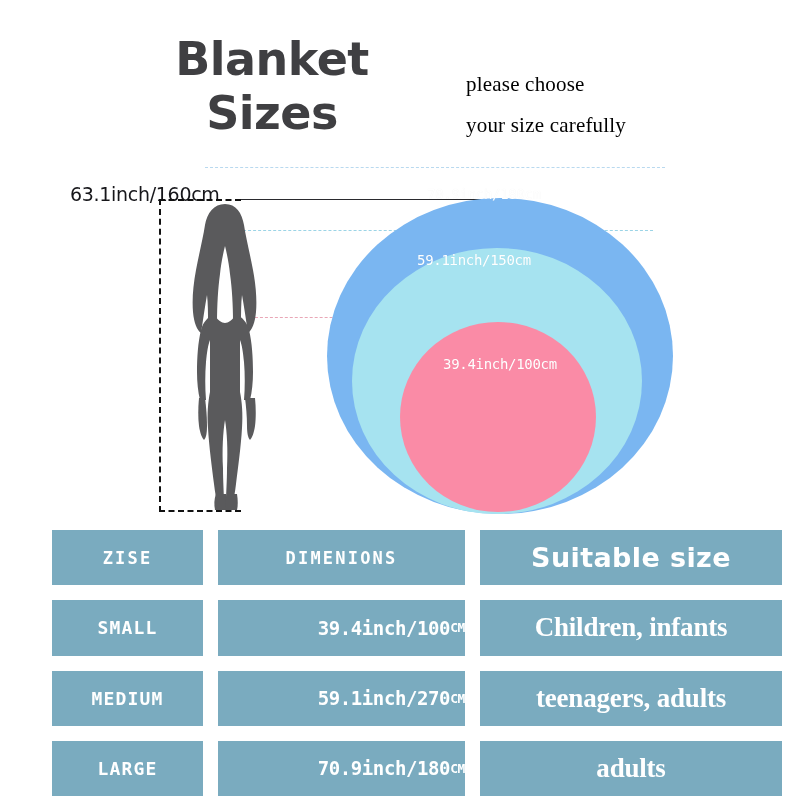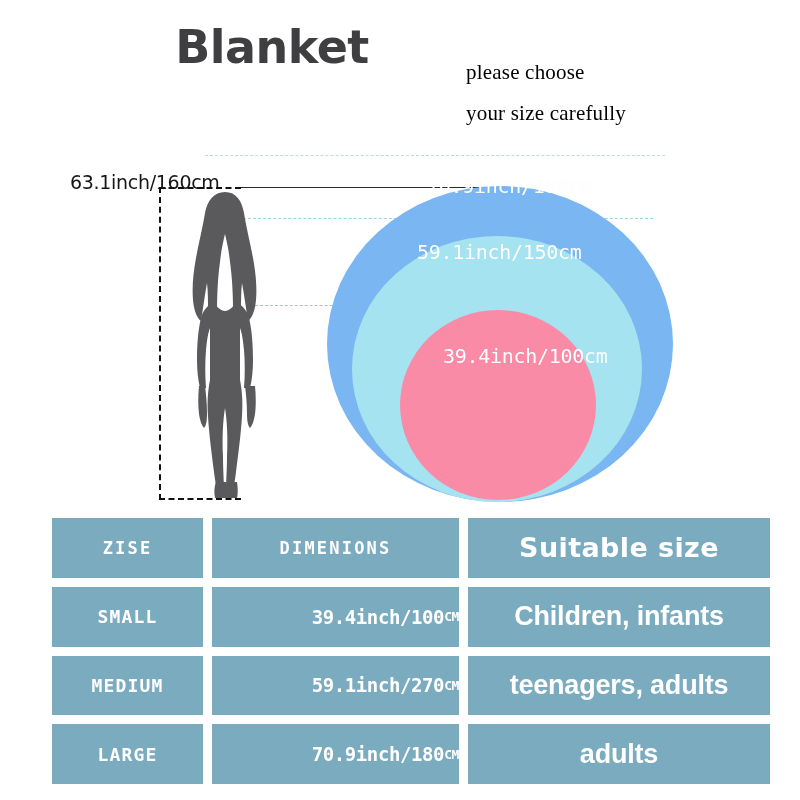--- a/index.html
+++ b/index.html
@@ -15,20 +15,21 @@
     font-family: "Liberation Sans", sans-serif;
     -webkit-font-smoothing: antialiased;
   }
 
   #infographic {
     position: absolute;
     inset: 0;
     width: 800px;
     height: 584px;
     background: #ffffff;
+    margin-top: 12px;
   }
 
   
   .title-block {
     position: absolute;
     left: 112px;
     top: 20px;
     width: 320px;
     text-align: center;
   }
@@ -63,21 +64,21 @@
     border-radius: 50%;
   }
   .circle-large  { left: 327px; top: 186px; width: 346px; height: 316px; background: #7ab6f1; }
   .circle-medium { left: 352px; top: 236px; width: 290px; height: 266px; background: #a6e3f0; }
   .circle-small  { left: 400px; top: 310px; width: 196px; height: 190px; background: #fa8ba6; }
 
   .circle-label {
     position: absolute;
     color: #ffffff;
     font-family: "DejaVu Sans Mono", "Liberation Mono", monospace;
-    font-size: 20px;
+    font-size: 14px;
     letter-spacing: -0.3px;
     white-space: nowrap;
     text-shadow: 0 0 1px rgba(0,0,0,0.06);
   }
   .label-large  { left: 427px; top: 174px; }
   .label-medium { left: 417px; top: 240px; }
   .label-small  { left: 443px; top: 344px; }
 
   
   .height-label {
@@ -128,21 +129,21 @@
   
   .size-table {
     position: absolute;
     left: 52px;
     top: 518px;
     width: 700px;
     height: 266px;
     display: grid;
     grid-template-columns: 151px 247px 302px;
     grid-template-rows: 1fr 1fr 1fr 1fr;
-    gap: 9px;
+    gap: 15px;
   }
   .cell {
     background: #7aabbf;
     color: #ffffff;
     display: flex;
     align-items: center;
     justify-content: center;
     text-align: center;
     white-space: nowrap;
     overflow: hidden;
@@ -167,33 +168,34 @@
   }
   .cell-dim {
     font-family: "DejaVu Sans Mono", "Liberation Mono", monospace;
     font-size: 19px;
     letter-spacing: -0.4px;
     font-weight: 700;
     justify-content: flex-end;
   }
   .cell-dim .cm-unit { font-size: 13px; }
   .cell-suitable {
-    font-family: Liberation Sans, sans-serif;
+    font-family: Liberation Serif, serif;
     font-size: 27px;
     font-weight: 700;
     letter-spacing: -0.2px;
   }
 </style>
 </head>
 <body>
 
 <div id="infographic">
 
   <div class="title-block">
     <span class="title-line">Blanket</span>
+    <span class="title-line">Sizes</span>
   </div>
 
   <div class="subtitle-block">
     <span class="subtitle-line">please choose</span>
     <span class="subtitle-line">your size carefully</span>
   </div>
 
   <div class="guide guide-180"></div>
   <div class="guide guide-160"></div>
   <div class="guide guide-150"></div>

